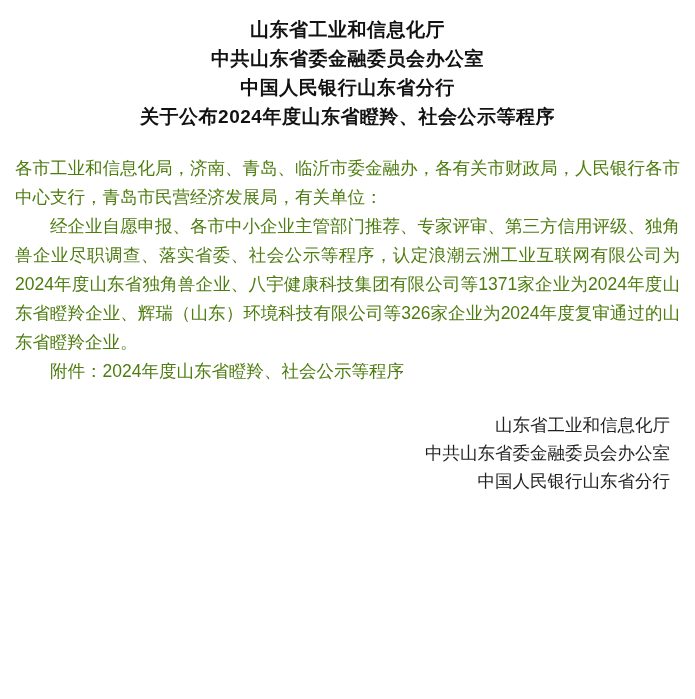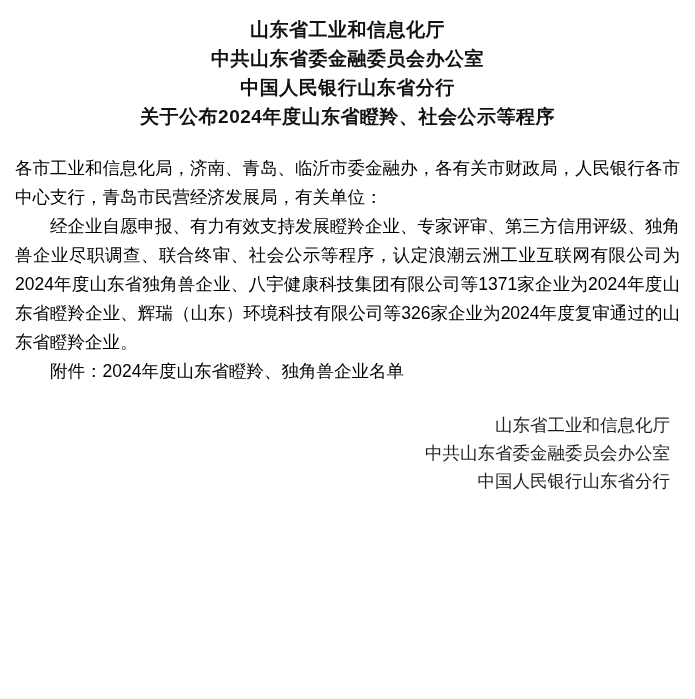--- a/index.html
+++ b/index.html
@@ -28,21 +28,21 @@
     color: #121212;
     letter-spacing: 0.5px;
   }
   .title-line {
     white-space: nowrap;
   }
   .body-block {
     margin-top: 23px;
     font-size: 17.5px;
     line-height: 29px;
-    color: #000000;
+    color: #4d7c0f;
     text-align: justify;
     text-justify: inter-ideograph;
   }
   .body-block p {
     margin: 0;
   }
   .para {
     text-indent: 2em;
   }
   .signature-block {
@@ -64,22 +64,22 @@
 
   <header class="title-block">
     <div class="title-line">山东省工业和信息化厅</div>
     <div class="title-line">中共山东省委金融委员会办公室</div>
     <div class="title-line">中国人民银行山东省分行</div>
     <div class="title-line">关于公布2024年度山东省瞪羚、社会公示等程序</div>
   </header>
 
   <main class="body-block">
     <p class="addressee">各市工业和信息化局，济南、青岛、临沂市委金融办，各有关市财政局，人民银行各市中心支行，青岛市民营经济发展局，有关单位：</p>
-    <p class="para">经企业自愿申报、有力有效支持发展瞪羚企业、专家评审、第三方信用评级、独角兽企业尽职调查、联合终审、社会公示等程序，认定浪潮云洲工业互联网有限公司为2024年度山东省独角兽企业、八宇健康科技集团有限公司等1371家企业为2024年度山东省瞪羚企业、辉瑞（山东）环境科技有限公司等326家企业为2024年度复审通过的山东省瞪羚企业。</p>
-    <p class="para">附件：2024年度山东省瞪羚、独角兽企业名单</p>
+    <p class="para">经企业自愿申报、各市中小企业主管部门推荐、专家评审、第三方信用评级、独角兽企业尽职调查、落实省委、社会公示等程序，认定浪潮云洲工业互联网有限公司为2024年度山东省独角兽企业、八宇健康科技集团有限公司等1371家企业为2024年度山东省瞪羚企业、辉瑞（山东）环境科技有限公司等326家企业为2024年度复审通过的山东省瞪羚企业。</p>
+    <p class="para">附件：2024年度山东省瞪羚、社会公示等程序</p>
   </main>
 
   <footer class="signature-block">
     <div class="sig-line">山东省工业和信息化厅</div>
     <div class="sig-line">中共山东省委金融委员会办公室</div>
     <div class="sig-line">中国人民银行山东省分行</div>
   </footer>
 
 </div>
 

